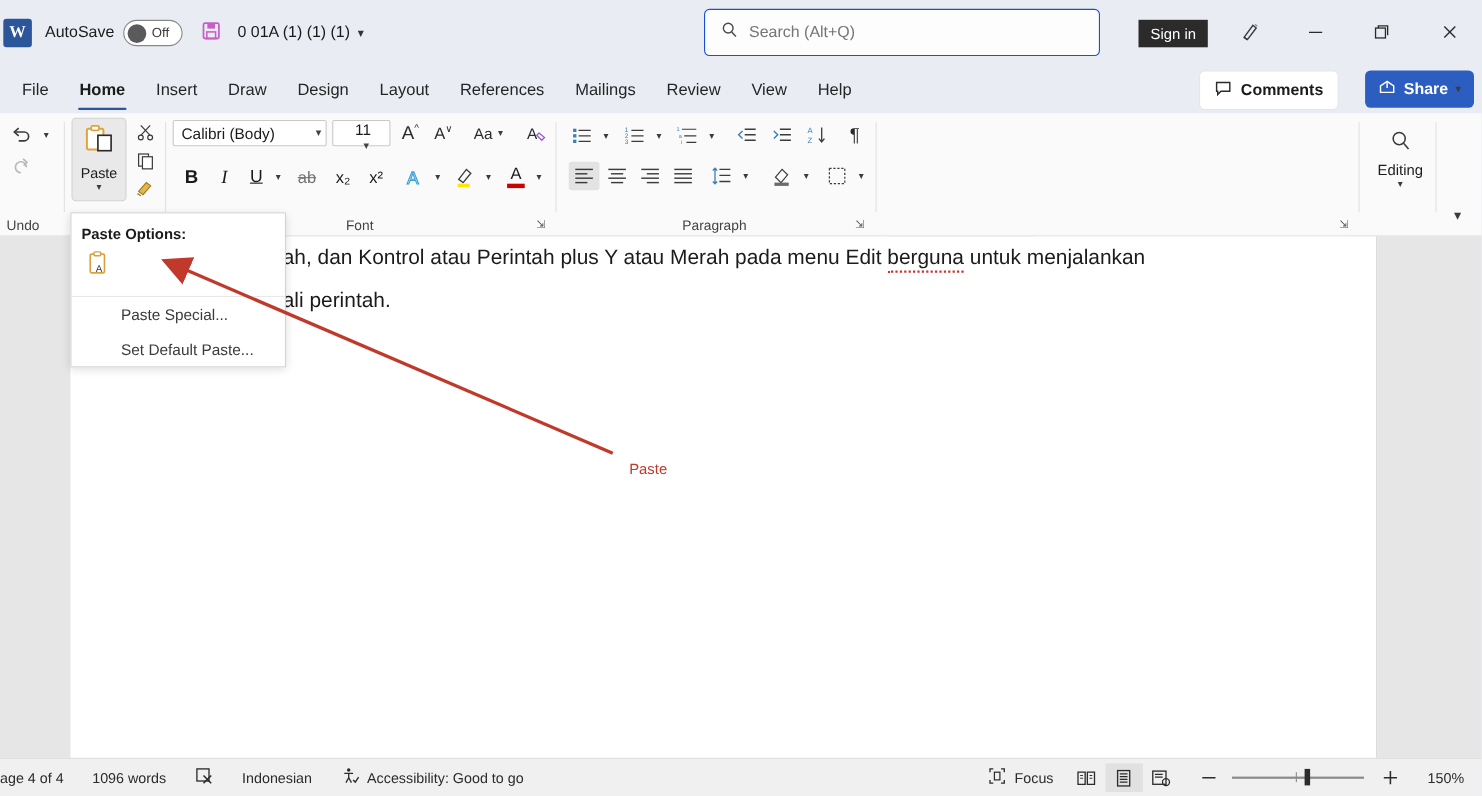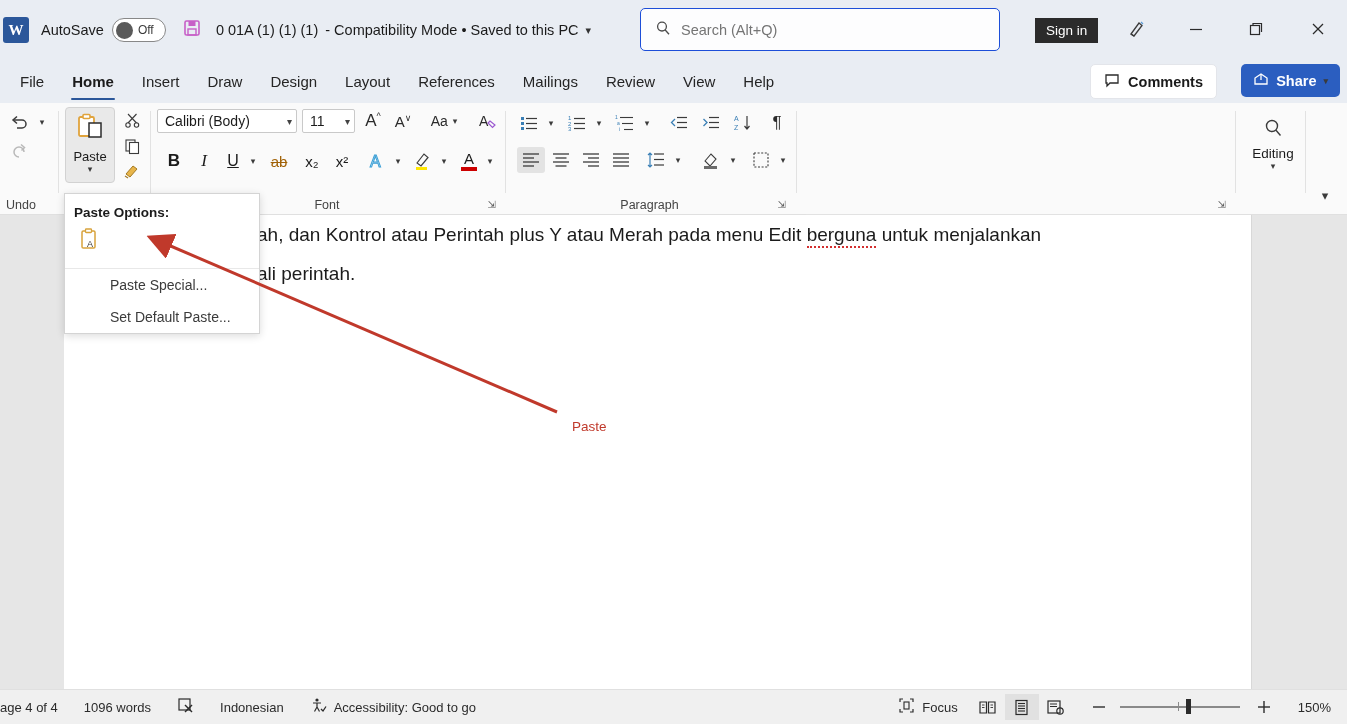--- a/index.html
+++ b/index.html
@@ -213,21 +213,20 @@
     </div>
     <span class="save-icon">
       <svg width="20" height="20" viewBox="0 0 20 20">
           <rect x="3" y="3" width="14" height="14" rx="1.5" fill="none" stroke="#c75fc7" stroke-width="1.6"></rect>
           <rect x="6.5" y="3" width="7" height="5" fill="#c75fc7"></rect>
           <rect x="6" y="11" width="8" height="6" fill="none" stroke="#c75fc7" stroke-width="1.4"></rect>
         </svg>
     </span>
     <div class="doc-title">
       <span>0  01A (1) (1) (1)</span>
-      <span>-  Compatibility Mode • Saved to this PC</span>
       <span class="chev">▾</span>
     </div>
 
     <div class="searchbox">
       <span>
         <svg width="16" height="16" viewBox="0 0 16 16">
             <circle cx="7" cy="6.6" r="4.4" fill="none" stroke="#4a4a4a" stroke-width="1.3"></circle>
             <line x1="10.2" y1="10" x2="14" y2="14.2" stroke="#4a4a4a" stroke-width="1.3"></line>
           </svg>
       </span>
@@ -350,21 +349,21 @@
           </svg>
       </div>
     </div>
     <div class="gsep" style="left:150px;"></div>
 
     <div class="rgroup" style="left:152px;width:350px;">
       <div class="combo" style="position:absolute;left:5px;top:6px;width:140px;">
         <span class="cv">Calibri (Body)</span>
         <span class="cd">▾</span>
       </div>
-      <div class="combo" style="position:absolute;left:150px;top:6px;width:53px;">
+      <div class="combo" style="position:absolute;left:150px;top:6px;width:53px;flex-direction:column;">
         <span class="cv">11</span>
         <span class="cd">▾</span>
       </div>
       <div class="btn" style="position:absolute;left:208px;top:6px;width:26px;height:24px;">
         <span style="font-size:17px;color:#2b2b2b;">A<span style="font-size:9px;vertical-align:super;">^</span></span>
       </div>
       <div class="btn" style="position:absolute;left:238px;top:6px;width:26px;height:24px;">
         <span style="font-size:15px;color:#2b2b2b;">A<span style="font-size:9px;vertical-align:super;">∨</span></span>
       </div>
       <div class="btn" style="position:absolute;left:270px;top:6px;width:44px;height:24px;gap:5px;">
@@ -383,21 +382,21 @@
       </div>
       <div class="btn" style="position:absolute;left:39px;top:45px;width:26px;height:26px;font-style:italic;font-size:17px;color:#1b1b1b;font-family:'Liberation Serif',serif;">
         <span>I</span>
       </div>
       <div class="btn" style="position:absolute;left:69px;top:45px;width:24px;height:26px;font-size:16px;color:#1b1b1b;text-decoration:underline;">
         <span>U</span>
       </div>
       <div class="btn" style="position:absolute;left:93px;top:45px;width:16px;height:26px;">
         <span class="caret">▾</span>
       </div>
-      <div class="btn" style="position:absolute;left:113px;top:45px;width:28px;height:26px;font-size:15px;color:#a16207;text-decoration:line-through;">
+      <div class="btn" style="position:absolute;left:113px;top:45px;width:28px;height:26px;font-size:15px;color:#737373;text-decoration:line-through;">
         <span>ab</span>
       </div>
       <div class="btn" style="position:absolute;left:147px;top:45px;width:26px;height:26px;font-size:15px;color:#1b1b1b;">
         <span>x₂</span>
       </div>
       <div class="btn" style="position:absolute;left:177px;top:45px;width:26px;height:26px;font-size:15px;color:#1b1b1b;">
         <span>x²</span>
       </div>
       <div class="btn" style="position:absolute;left:212px;top:45px;width:26px;height:26px;">
         <svg width="21" height="21" viewBox="0 0 21 21">

